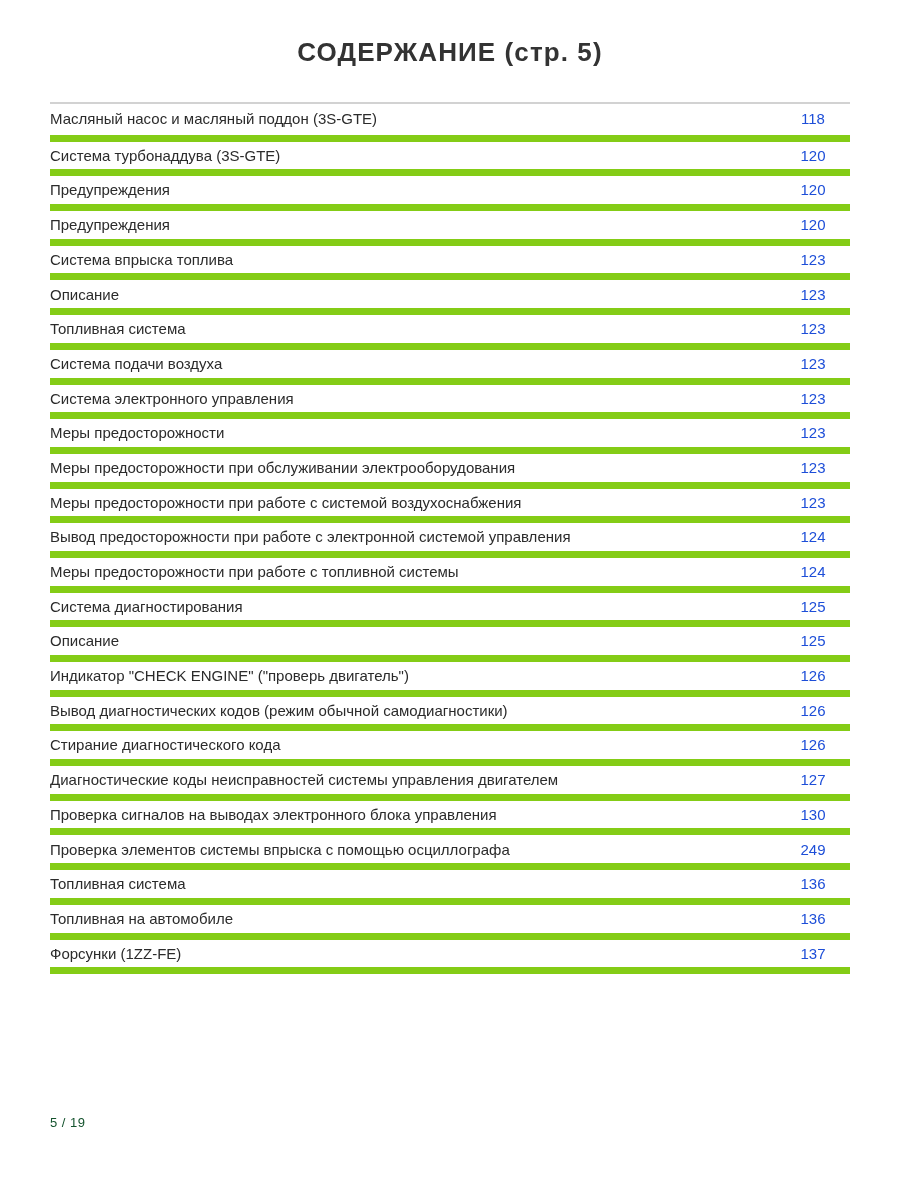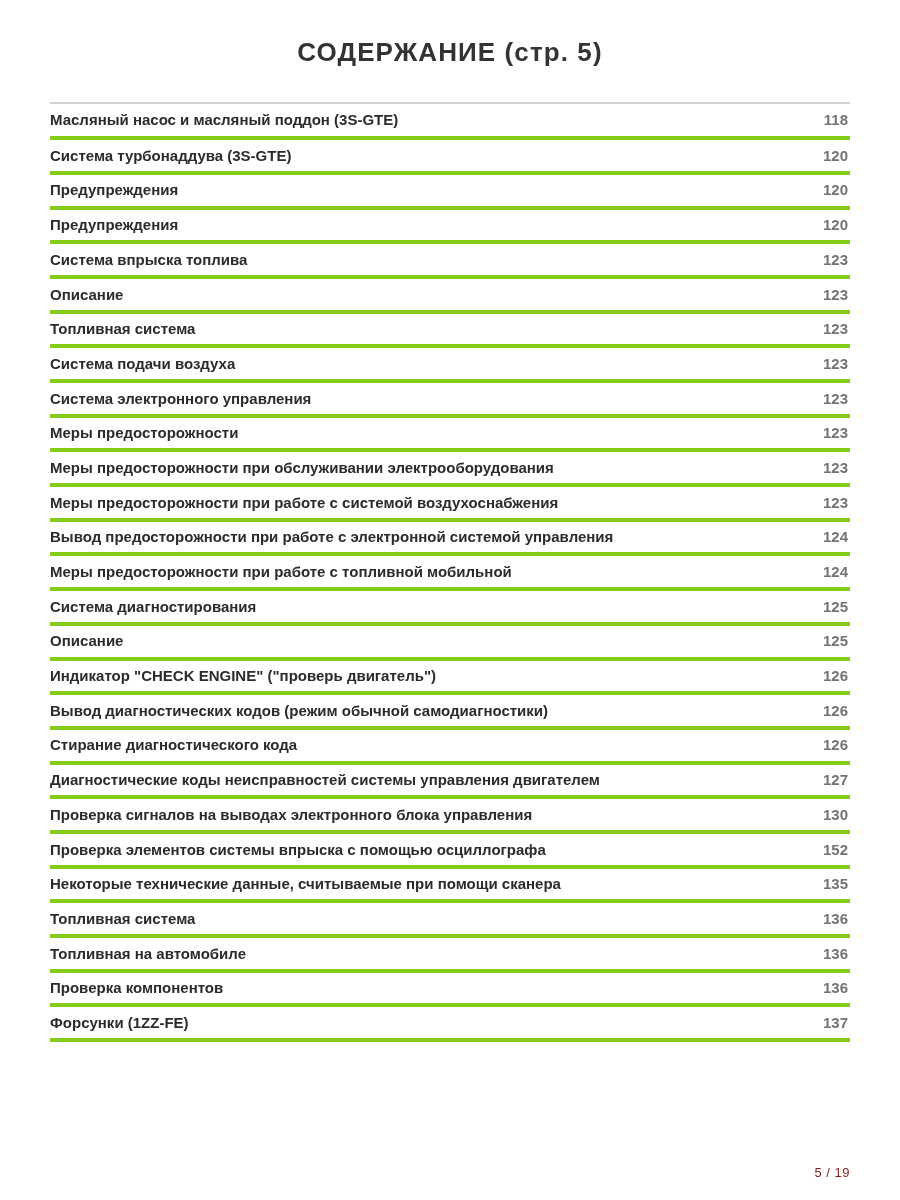--- a/index.html
+++ b/index.html
@@ -45,47 +45,46 @@
   .toc {
     margin-top: 0;
     width: 100%;
     border-collapse: collapse;
     table-layout: fixed;
   }
   .toc tr {
     height: 34.7px;
   }
   .toc td {
-    border-bottom: 4px solid #84cc16;
+    border-bottom: 7px solid #84cc16;
     vertical-align: middle;
     padding: 0;
     font-size: 15px;
     line-height: 1.3;
     white-space: nowrap;
     overflow: hidden;
-    font-weight: bold;
   }
   .toc td.entry-title {
     color: #2b2b2b;
     text-align: left;
     padding-right: 10px;
   }
   .toc td.entry-page {
     width: 70px;
-    color: #737373;
-    text-align: right;
+    color: #1d4ed8;
+    text-align: center;
     font-size: 15px;
     padding-right: 2px;
   }
   .footer {
     margin-top: auto;
-    padding-bottom: 20px;
-    text-align: right;
+    padding-bottom: 70px;
+    text-align: left;
     font-size: 13px;
-    color: #7f1d1d;
+    color: #14532d;
     letter-spacing: 0.5px;
   }
 </style>
 </head>
 <body>
 
 <div class="page">
 
   <h1 class="doc-title">СОДЕРЖАНИЕ (стр. 5)</h1>
 
@@ -139,21 +138,21 @@
         </tr>
         <tr>
           <td class="entry-title">Меры предосторожности при работе с системой воздухоснабжения</td>
           <td class="entry-page">123</td>
         </tr>
         <tr>
           <td class="entry-title">Вывод предосторожности при работе с электронной системой управления</td>
           <td class="entry-page">124</td>
         </tr>
         <tr>
-          <td class="entry-title">Меры предосторожности при работе с топливной мобильной</td>
+          <td class="entry-title">Меры предосторожности при работе с топливной системы</td>
           <td class="entry-page">124</td>
         </tr>
         <tr>
           <td class="entry-title">Система диагностирования</td>
           <td class="entry-page">125</td>
         </tr>
         <tr>
           <td class="entry-title">Описание</td>
           <td class="entry-page">125</td>
         </tr>
@@ -172,39 +171,31 @@
         <tr>
           <td class="entry-title">Диагностические коды неисправностей системы управления двигателем</td>
           <td class="entry-page">127</td>
         </tr>
         <tr>
           <td class="entry-title">Проверка сигналов на выводах электронного блока управления</td>
           <td class="entry-page">130</td>
         </tr>
         <tr>
           <td class="entry-title">Проверка элементов системы впрыска с помощью осциллографа</td>
-          <td class="entry-page">152</td>
-        </tr>
-        <tr>
-          <td class="entry-title">Некоторые технические данные, считываемые при помощи сканера</td>
-          <td class="entry-page">135</td>
+          <td class="entry-page">249</td>
         </tr>
         <tr>
           <td class="entry-title">Топливная система</td>
           <td class="entry-page">136</td>
         </tr>
         <tr>
           <td class="entry-title">Топливная на автомобиле</td>
           <td class="entry-page">136</td>
         </tr>
         <tr>
-          <td class="entry-title">Проверка компонентов</td>
-          <td class="entry-page">136</td>
-        </tr>
-        <tr>
           <td class="entry-title">Форсунки (1ZZ-FE)</td>
           <td class="entry-page">137</td>
         </tr>
       </tbody>
   </table>
 
   <div class="footer">5 / 19</div>
 
 </div>
 

